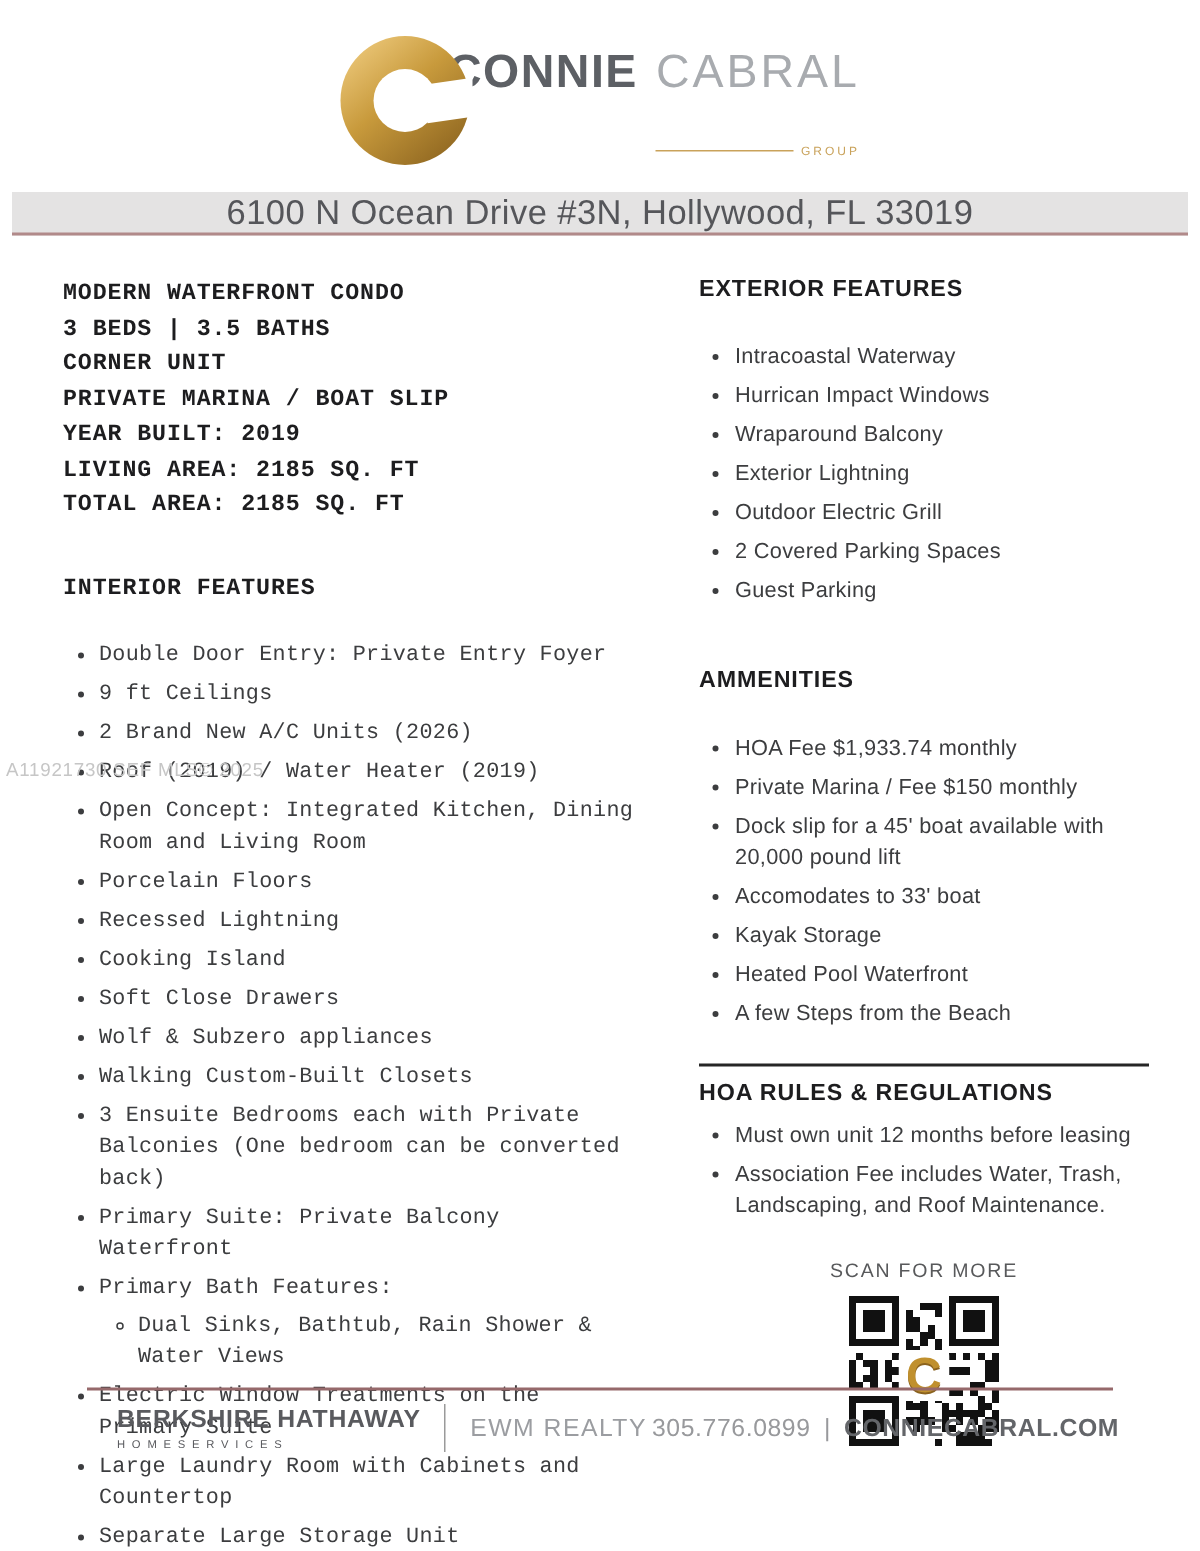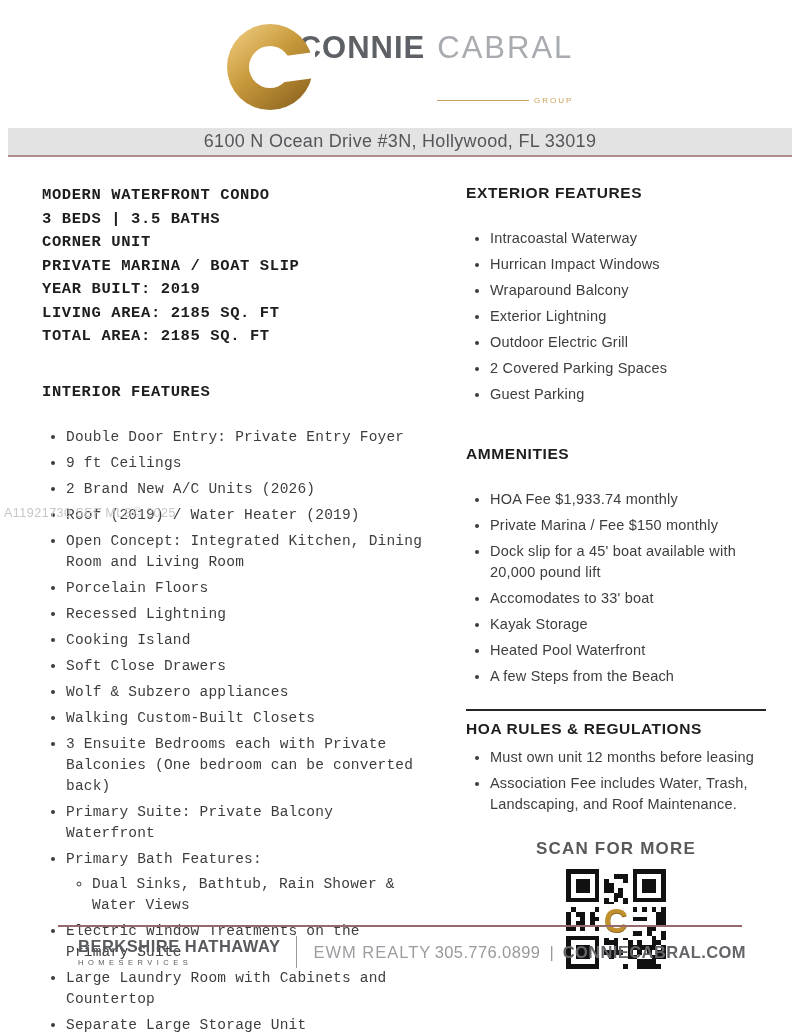--- a/index.html
+++ b/index.html
@@ -18,21 +18,21 @@
   .logo-name-primary{font-size:31px;font-weight:bold;color:#5d6065;letter-spacing:1px;}
   .logo-name-secondary-wrap{display:flex;flex-direction:column;margin-left:12px;gap:28px;}
   .logo-name-secondary{font-size:31px;font-weight:400;color:#a8abaf;letter-spacing:2px;}
   .logo-tagline-row{display:flex;align-items:center;justify-content:center;margin-top:2px;}
   .logo-tagline-line{flex:1;height:1px;background:#c9a25a;margin-right:5px;}
   .logo-tagline{font-size:8px;color:#c9a25a;letter-spacing:2px;}
 
   
   .address-bar{margin:14px 8px 0;height:27px;line-height:27px;background:#e4e3e3;
                border-bottom:2px solid #b18a8a;text-align:center;
-               font-size:18px;color:#55565a;letter-spacing:.3px;}
+               font-size:23px;color:#55565a;letter-spacing:.3px;}
 
   
   .main{display:flex;padding:27px 34px 0 42px;gap:24px;}
   .col-left{flex:0 0 400px;font-family:Liberation Mono, monospace;}
   .col-right{flex:1;min-width:0;}
 
   .headline div{font-size:15.5px;font-weight:bold;letter-spacing:.6px;line-height:1.52;color:#1d1d1f;}
   .section-title{font-size:15.5px;font-weight:bold;letter-spacing:.6px;color:#1d1d1f;}
   .mt34{margin-top:34px;}
   .mt40{margin-top:40px;}
@@ -43,21 +43,21 @@
   ul.sub-list{list-style:circle;margin:4px 0 0;padding:0 0 0 26px;}
   ul.sub-list li{margin-bottom:2px;}
   .narrow li{max-width:300px;}
   .col-left ul.feature-list li{max-width:360px;}
 
   .hoa-section{margin-top:22px;border-top:2px solid #262626;padding-top:9px;}
   .hoa-section ul.feature-list{margin-top:9px;}
 
   
   .qr-block{margin-top:24px;text-align:center;}
-  .qr-label{font-size:17px;color:#58595b;letter-spacing:1.2px;font-weight:bold;}
+  .qr-label{font-size:13px;color:#58595b;letter-spacing:1.2px;}
   .qr-wrap{position:relative;display:inline-block;margin-top:8px;padding:2px;background:#fff;}
   .qr-center-logo{position:absolute;left:50%;top:50%;transform:translate(-50%,-50%);
       width:34px;height:34px;background:#fff;border-radius:4px;
       font-size:33px;line-height:34px;font-weight:bold;text-align:center;
       background-clip:padding-box;
       color:#c0902e;text-shadow:0 1px 0 #8a621e;}
 
   
   .watermark{position:absolute;left:4px;top:506px;font-size:12.5px;color:#c6c6c6;letter-spacing:.5px;}
 

